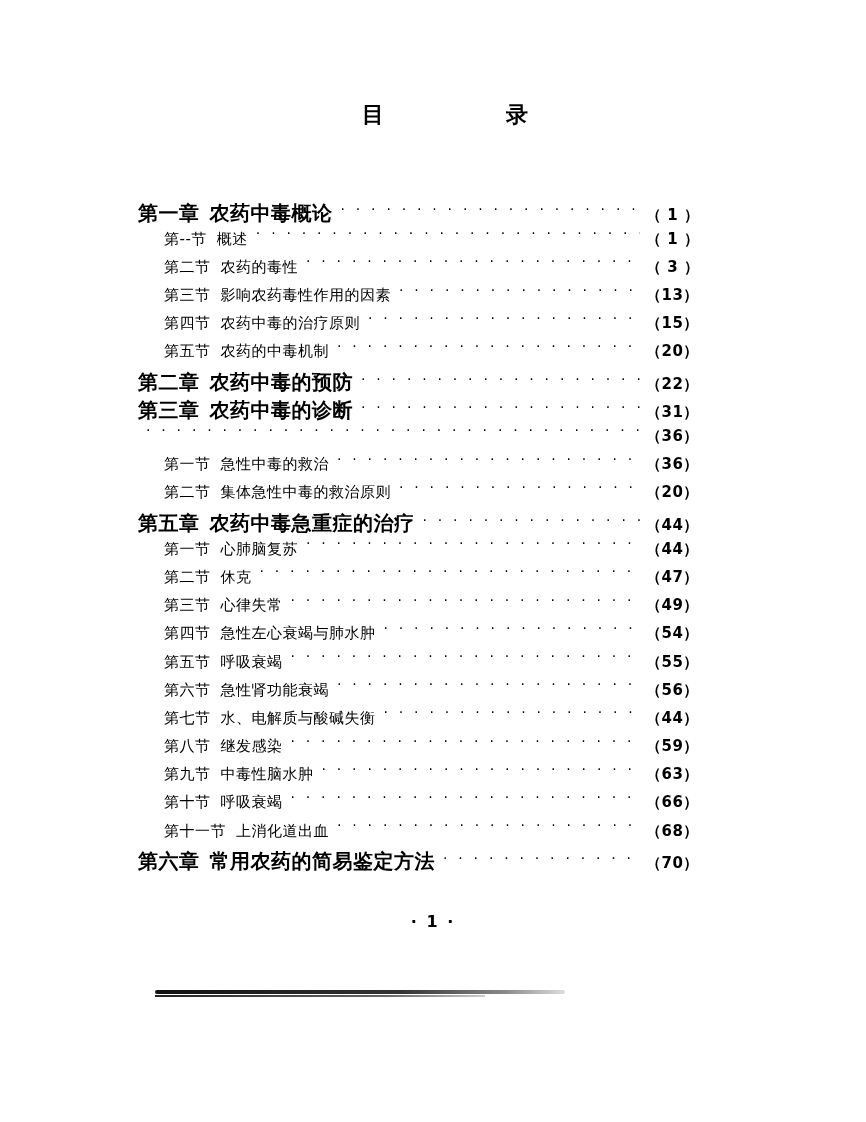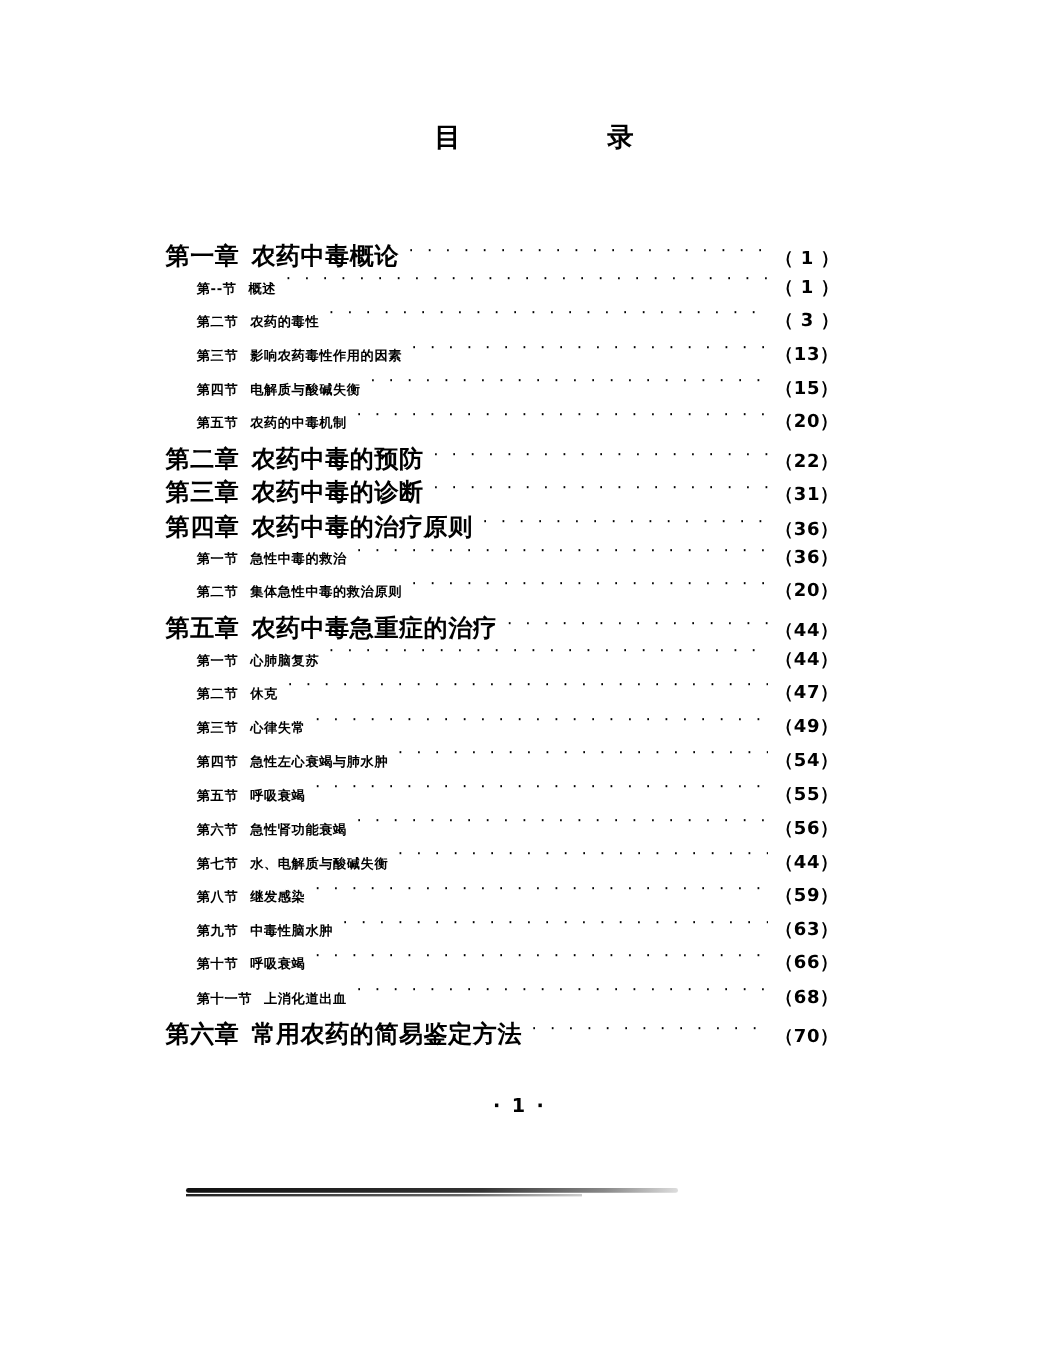--- a/index.html
+++ b/index.html
@@ -46,22 +46,22 @@
     height: 28.2px;
     font-size: 15.5px;
     white-space: nowrap;
   }
   .toc-row .lbl {
     font-weight: bold;
     font-size: 20px;
     letter-spacing: 0.5px;
   }
   .toc-row.level2 .lbl {
-    font-weight: bold;
-    font-size: 11px;
+    font-weight: normal;
+    font-size: 15px;
   }
   .toc-row.level2 {
     padding-left: 26px;
   }
   .lbl-sec {
     display: inline-block;
     margin-right: 10px;
   }
   .lbl-text {
     display: inline-block;
@@ -153,21 +153,21 @@
         <div class="pg">（ 3 ）</div>
       </div>
       <div class="toc-row level2">
         <div class="lbl"><span class="lbl-sec">第三节</span><span class="lbl-text">影响农药毒性作用的因素</span></div>
         <div class="dots">
           <span> · · · · · · · · · · · · · · · · · · · · · · · · · · · · · · · · · · · · · · · · · · · · · · · · · · · · · · · · · · · · · · · · · · · · · · · · · · · · · · · · · · · · · · · · · · · · · · · · · · · · · · · · · · · · · · · · · · · · · · · · · · · · · · · · · · · · · · · · · · · · · · · · · · · · · · · · · · · · · · · · · · · · · · · · · · · · · · · · · · · · · · · · · · · · · · · · · · · · · · · ·</span>
         </div>
         <div class="pg">（13）</div>
       </div>
       <div class="toc-row level2">
-        <div class="lbl"><span class="lbl-sec">第四节</span><span class="lbl-text">电解质与酸碱失衡</span></div>
+        <div class="lbl"><span class="lbl-sec">第四节</span><span class="lbl-text">农药中毒的治疗原则</span></div>
         <div class="dots">
           <span> · · · · · · · · · · · · · · · · · · · · · · · · · · · · · · · · · · · · · · · · · · · · · · · · · · · · · · · · · · · · · · · · · · · · · · · · · · · · · · · · · · · · · · · · · · · · · · · · · · · · · · · · · · · · · · · · · · · · · · · · · · · · · · · · · · · · · · · · · · · · · · · · · · · · · · · · · · · · · · · · · · · · · · · · · · · · · · · · · · · · · · · · · · · · · · · · · · · · · · · ·</span>
         </div>
         <div class="pg">（15）</div>
       </div>
       <div class="toc-row level2">
         <div class="lbl"><span class="lbl-sec">第五节</span><span class="lbl-text">农药的中毒机制</span></div>
         <div class="dots">
           <span> · · · · · · · · · · · · · · · · · · · · · · · · · · · · · · · · · · · · · · · · · · · · · · · · · · · · · · · · · · · · · · · · · · · · · · · · · · · · · · · · · · · · · · · · · · · · · · · · · · · · · · · · · · · · · · · · · · · · · · · · · · · · · · · · · · · · · · · · · · · · · · · · · · · · · · · · · · · · · · · · · · · · · · · · · · · · · · · · · · · · · · · · · · · · · · · · · · · · · · · ·</span>
         </div>
@@ -181,21 +181,20 @@
         <div class="pg">（22）</div>
       </div>
       <div class="toc-row">
         <div class="lbl"><span class="lbl-sec">第三章</span><span class="lbl-text">农药中毒的诊断</span></div>
         <div class="dots">
           <span> · · · · · · · · · · · · · · · · · · · · · · · · · · · · · · · · · · · · · · · · · · · · · · · · · · · · · · · · · · · · · · · · · · · · · · · · · · · · · · · · · · · · · · · · · · · · · · · · · · · · · · · · · · · · · · · · · · · · · · · · · · · · · · · · · · · · · · · · · · · · · · · · · · · · · · · · · · · · · · · · · · · · · · · · · · · · · · · · · · · · · · · · · · · · · · · · · · · · · · · ·</span>
         </div>
         <div class="pg">（31）</div>
       </div>
       <div class="toc-row">
-        <div class="lbl"><span class="lbl-sec">第四章</span><span class="lbl-text">农药中毒的治疗原则</span></div>
         <div class="dots">
           <span> · · · · · · · · · · · · · · · · · · · · · · · · · · · · · · · · · · · · · · · · · · · · · · · · · · · · · · · · · · · · · · · · · · · · · · · · · · · · · · · · · · · · · · · · · · · · · · · · · · · · · · · · · · · · · · · · · · · · · · · · · · · · · · · · · · · · · · · · · · · · · · · · · · · · · · · · · · · · · · · · · · · · · · · · · · · · · · · · · · · · · · · · · · · · · · · · · · · · · · · ·</span>
         </div>
         <div class="pg">（36）</div>
       </div>
       <div class="toc-row level2">
         <div class="lbl"><span class="lbl-sec">第一节</span><span class="lbl-text">急性中毒的救治</span></div>
         <div class="dots">
           <span> · · · · · · · · · · · · · · · · · · · · · · · · · · · · · · · · · · · · · · · · · · · · · · · · · · · · · · · · · · · · · · · · · · · · · · · · · · · · · · · · · · · · · · · · · · · · · · · · · · · · · · · · · · · · · · · · · · · · · · · · · · · · · · · · · · · · · · · · · · · · · · · · · · · · · · · · · · · · · · · · · · · · · · · · · · · · · · · · · · · · · · · · · · · · · · · · · · · · · · · ·</span>
         </div>

